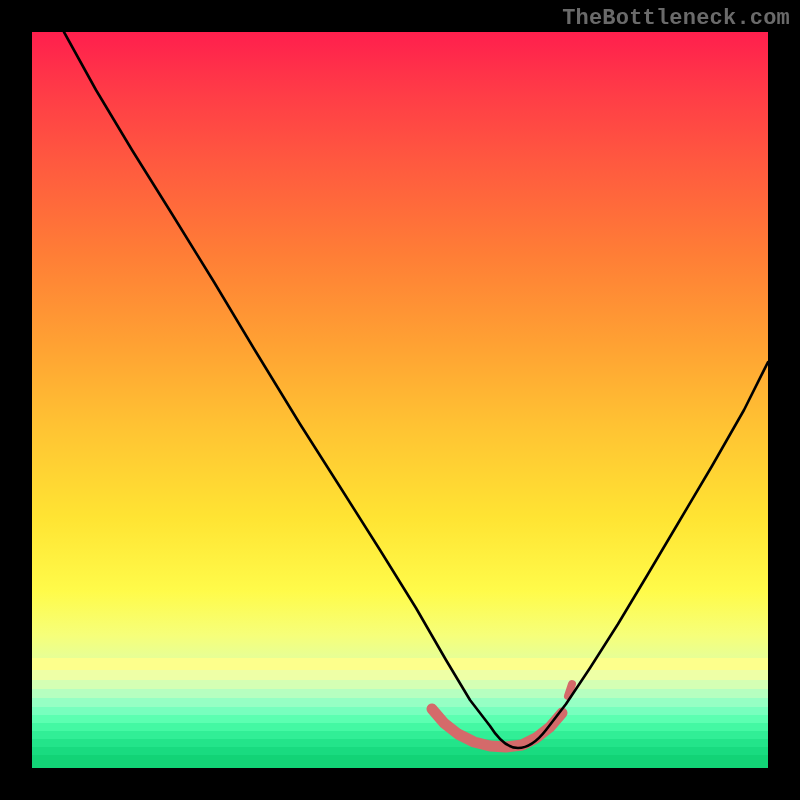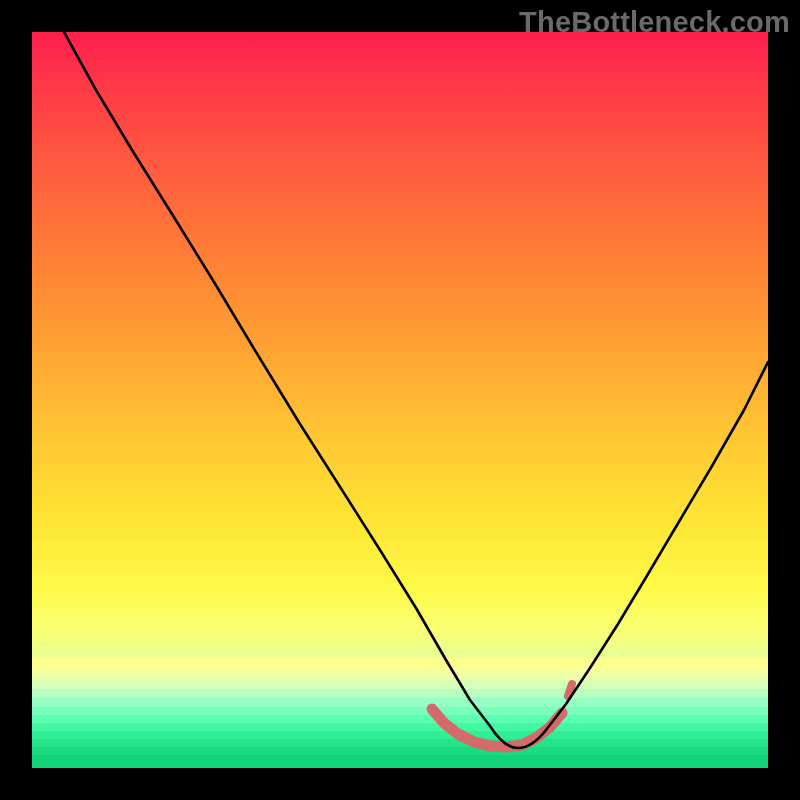--- a/index.html
+++ b/index.html
@@ -66,22 +66,22 @@
     position: absolute;
     left: 0;
     top: 0;
     width: 100%;
     height: 100%;
   }
   .watermark {
     position: absolute;
     top: 6px;
     right: 10px;
-    font-family: Liberation Sans, sans-serif;
-    font-size: 29px;
+    font-family: Liberation Mono, monospace;
+    font-size: 22px;
     font-weight: 600;
     color: #6a6a6a;
     letter-spacing: 0.2px;
     user-select: none;
   }
 </style>
 </head>
 <body>
 
 <div class="frame">

